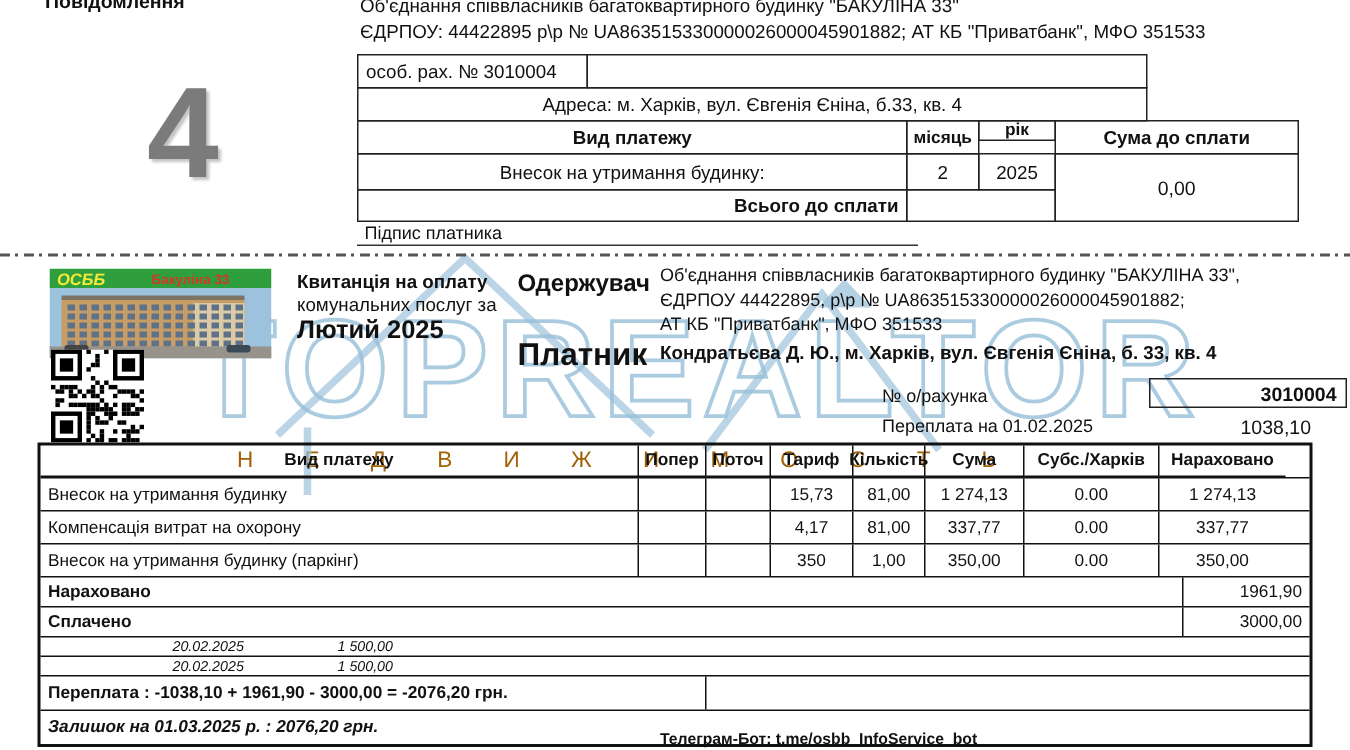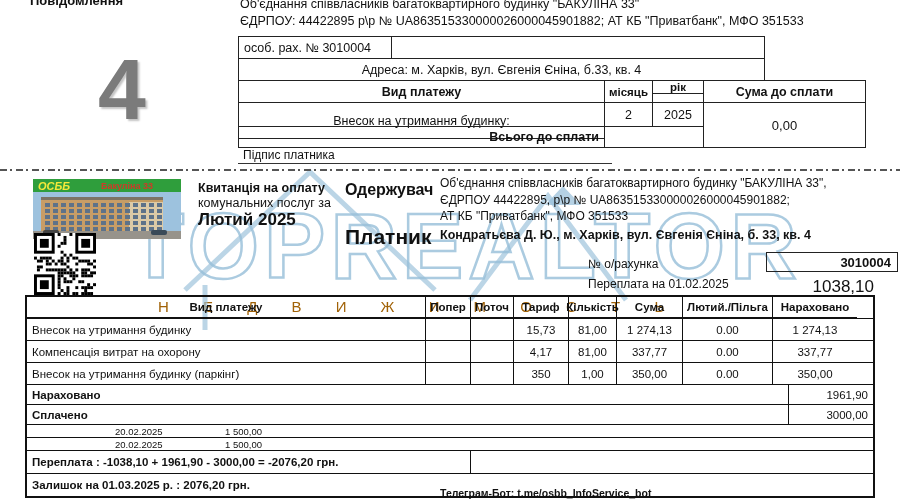--- a/index.html
+++ b/index.html
@@ -31,34 +31,34 @@
   #title-2{left:198px;top:196px;font-size:12.5px;font-weight:normal;}
   #period{left:198px;top:210px;font-size:17px;font-weight:bold;}
   #recipient-label{left:345px;top:181px;font-size:16px;font-weight:bold;}
   #payer-label{left:345px;top:225px;font-size:21px;font-weight:bold;}
   #recipient-text{left:440px;top:175px;font-size:12px;line-height:16.5px;width:450px;}
   #payer-text{left:440px;top:228px;font-size:12.5px;font-weight:bold;width:450px;}
   #acct-label{left:588px;top:257px;font-size:12px;}
   #acct-box{left:766px;top:252px;width:132px;height:20px;border:1.5px solid #222;
             font-size:13px;font-weight:bold;display:flex;align-items:center;justify-content:flex-end;padding-right:6px;}
   #overpay-label{left:588px;top:277px;font-size:12px;}
-  #overpay-value{left:760px;top:277px;width:114px;font-size:17px;text-align:right;}
+  #overpay-value{left:760px;top:277px;width:114px;font-size:13px;text-align:right;}
   
   #charges{left:25px;top:295px;width:850px;border:2px solid #111;background:transparent;}
   .ctr{display:flex;border-bottom:1px solid #111;}
   .ctr:last-child{border-bottom:none;}
   .ctc{box-sizing:border-box;border-right:1px solid #111;font-size:11.5px;
        display:flex;align-items:center;justify-content:center;height:21px;background:transparent;}
   .ctc:last-child{border-right:none;}
   .ctc.namec{justify-content:flex-start;padding-left:5px;}
   .hrow .ctc{font-weight:bold;height:21px;border-bottom:1px solid #111;}
   .hrow{border-bottom:1px solid #111;}
   .w-name{width:399px;}.w-prev{width:45px;}.w-curr{width:43px;}.w-tar{width:55px;}
   .w-qty{width:48px;}.w-sum{width:66px;}.w-sub{width:90px;}.w-acc{width:84px;}
-  .w-span7{width:762px;}.w-span2{width:444px;}.w-rest{width:402px;}.w-full{width:846px;}
+  .w-span7{width:762px;}.w-span2{width:444px;}.w-rest{width:402px;}.w-full{width:846px;font-style:italic;}
   .trow .ctc{height:19px;}
   .prow .ctc{height:12px;font-size:9.5px;}
   .lrow .ctc{height:22px;}
   .valr{justify-content:flex-end;padding-right:5px;}
   
   #footer-text{left:440px;top:487px;font-size:10.5px;font-weight:bold;}
 </style>
 </head>
 <body>
 
@@ -85,21 +85,21 @@
 
   <div class="abs z cell" style="left:238px;top:36px;width:154px;height:23px;padding-left:5px;">особ. рах. № 3010004</div>
   <div class="abs z cell" style="left:391px;top:36px;width:374px;height:23px;"></div>
   <div class="abs z cell center" style="left:238px;top:58px;width:527px;height:23px;">Адреса: м. Харків,  вул. Євгенія Єніна, б.33, кв. 4</div>
 
   <div class="abs z cell center bold" style="left:238px;top:80px;width:367px;height:23px;">Вид платежу</div>
   <div class="abs z cell center bold" style="left:604px;top:80px;width:49px;height:23px;font-size:11.5px;">місяць</div>
   <div class="abs z cell center bold" style="left:652px;top:80px;width:52px;height:14px;font-size:11.5px;">рік</div>
   <div class="abs z cell center bold" style="left:703px;top:80px;width:163px;height:23px;">Сума до сплати</div>
 
-  <div class="abs z cell center" style="left:238px;top:102px;width:367px;height:37px;">Внесок на утримання будинку:</div>
+  <div class="abs z cell center" style="left:238px;top:102px;width:367px;height:25px;">Внесок на утримання будинку:</div>
   <div class="abs z cell center" style="left:604px;top:102px;width:49px;height:25px;">2</div>
   <div class="abs z cell center" style="left:652px;top:102px;width:52px;height:25px;">2025</div>
   <div class="abs z cell center" style="left:703px;top:102px;width:163px;height:46px;font-size:13px;">0,00</div>
 
   <div class="abs z cell right bold" style="left:238px;top:126px;width:367px;height:22px;padding-right:5px;">Всього до сплати</div>
   <div class="abs z cell" style="left:604px;top:126px;width:100px;height:22px;"></div>
 
   <div class="abs z" style="left:243px;top:148px;font-size:12px;">Підпис платника</div>
   <div class="abs z" id="sig-line"></div>
 
@@ -338,21 +338,21 @@
   <div class="abs z" id="overpay-value">1038,10</div>
 
   <div class="abs z" id="charges">
     <div class="ctr hrow">
       <div class="ctc w-name">Вид платежу</div>
       <div class="ctc w-prev">Попер</div>
       <div class="ctc w-curr">Поточ</div>
       <div class="ctc w-tar">Тариф</div>
       <div class="ctc w-qty">Кількість</div>
       <div class="ctc w-sum">Сума</div>
-      <div class="ctc w-sub">Лютий./Пільга</div>
+      <div class="ctc w-sub">Субс./Харків</div>
       <div class="ctc w-acc">Нараховано</div>
     </div>
 
     <div class="ctr">
       <div class="ctc w-name namec">Внесок на утримання будинку</div>
       <div class="ctc w-prev"></div>
       <div class="ctc w-curr"></div>
       <div class="ctc w-tar">15,73</div>
       <div class="ctc w-qty">81,00</div>
       <div class="ctc w-sum">1 274,13</div>

